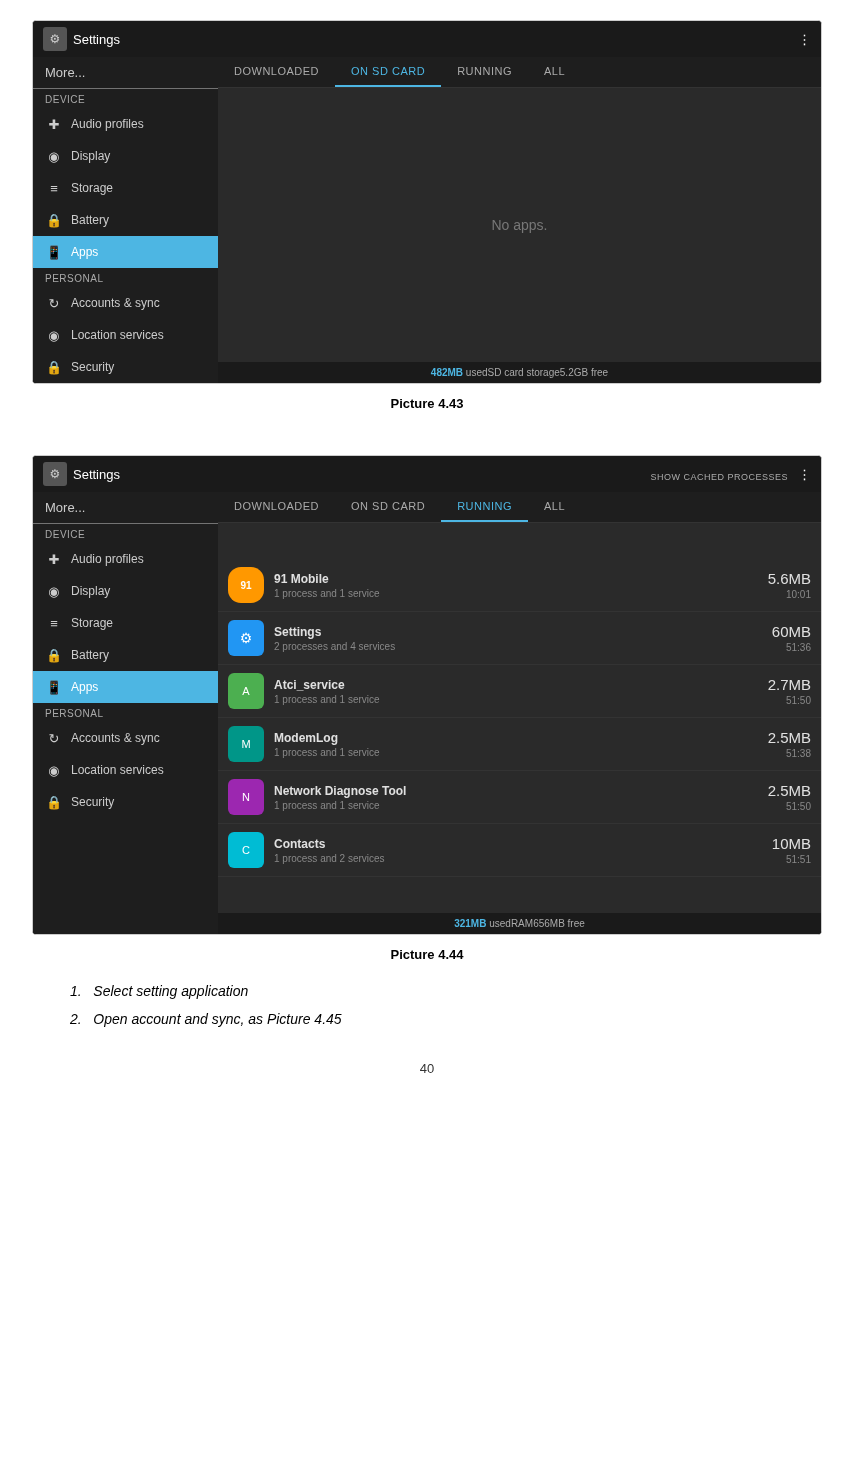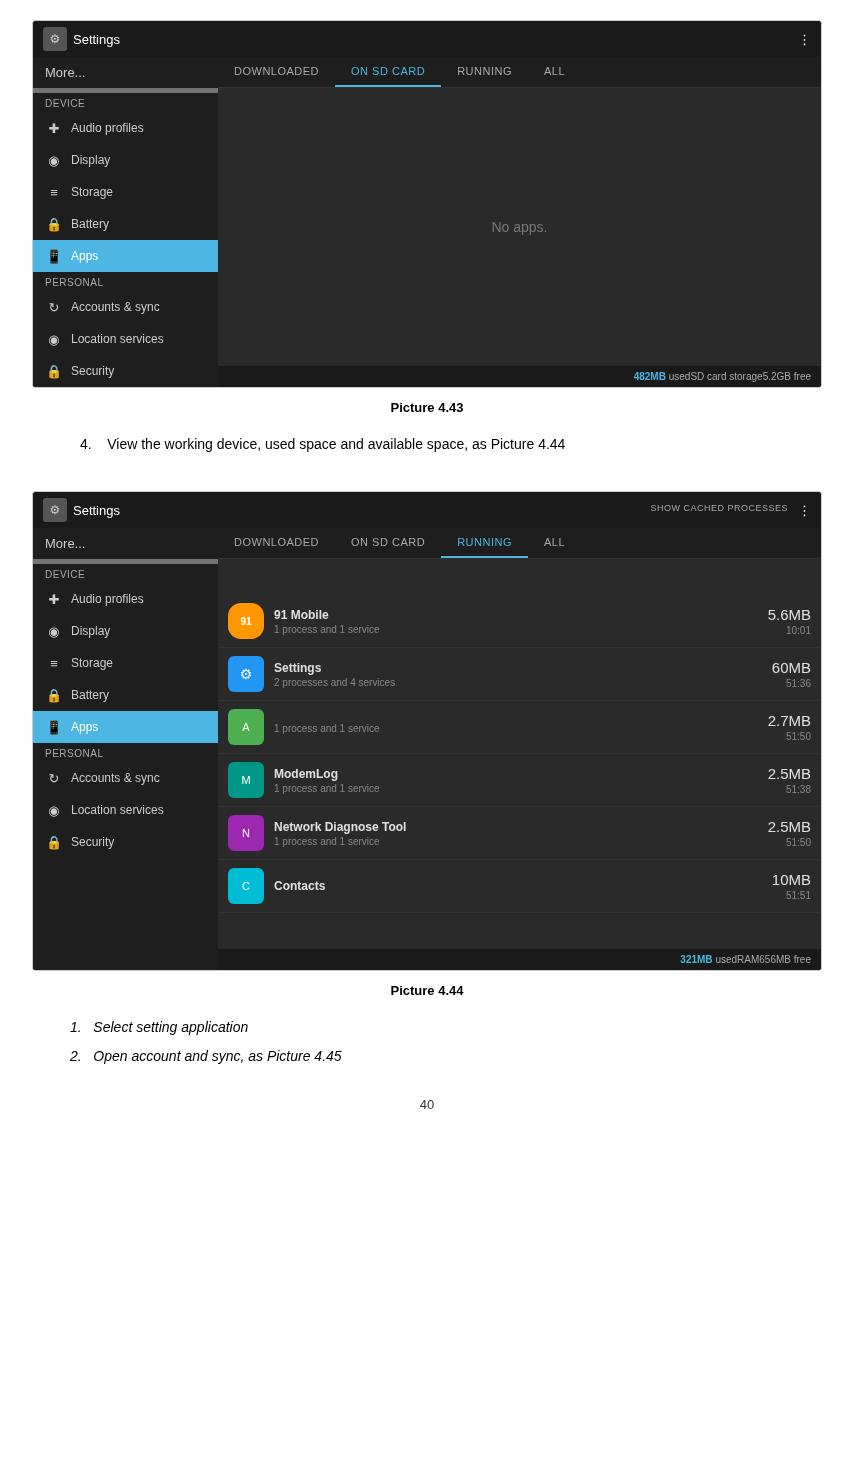--- a/index.html
+++ b/index.html
@@ -65,21 +65,21 @@
     .sidebar {
       width: 185px;
       background: #1e1e1e;
       flex-shrink: 0;
       padding: 0;
     }
     .sidebar-more {
       padding: 8px 12px;
       color: #ccc;
       font-size: 13px;
-      border-bottom: 5px solid #737373;
+      border-bottom: 1px solid #737373;
     }
     .sidebar-section-label {
       padding: 5px 12px 3px 12px;
       color: #aaa;
       font-size: 10px;
       text-transform: uppercase;
       letter-spacing: 0.5px;
     }
     .sidebar-item {
       display: flex;
@@ -195,21 +195,21 @@
       font-size: 10px;
       margin-top: 2px;
     }
 
     
     .storage-bar {
       background: #1a1a1a;
       padding: 5px 10px;
       display: flex;
       align-items: center;
-      justify-content: flex-end;
+      justify-content: center;
       font-size: 10px;
       color: #aaa;
     }
     .storage-bar-used {
       color: #4db6e3;
       font-weight: bold;
     }
     .storage-bar-label {
       color: #aaa;
     }
@@ -335,36 +335,32 @@
           <span class="storage-bar-free">5.2GB free</span>
         </div>
       </div>
     </div>
   </div>
 
   
   <div class="caption">Picture 4.43</div>
 
   
-  <div class="numbered-item">
-    <span>4.</span>&nbsp;&nbsp;&nbsp;
-    <span>View the working device, used space and available space, as Picture 4.44</span>
-  </div>
 
   <br>
 
   
   <div class="screenshot">
 
     <div class="settings-titlebar">
       <div class="settings-titlebar-left">
         <div class="settings-icon-box">⚙</div>
         <span>Settings</span>
       </div>
-      <div style="display:flex;align-items:flex-start;gap:10px;">
+      <div style="display:flex;align-items:flex-end;gap:10px;">
         <span style="font-size:9px;color:#aaa;text-transform:uppercase;letter-spacing:0.5px;">SHOW CACHED PROCESSES</span>
         <span>⋮</span>
       </div>
     </div>
 
     <div class="settings-body">
 
       <div class="sidebar">
         <div class="sidebar-more">More...</div>
         <div class="sidebar-section-label">DEVICE</div>
@@ -431,20 +427,21 @@
               <div class="app-detail">2 processes and 4 services</div>
             </div>
             <div class="app-meta">
               <div class="app-size">60MB</div>
               <div class="app-time">51:36</div>
             </div>
           </div>
           <div class="app-item">
             <div class="app-icon icon-green" style="font-size:11px;">A</div>
             <div class="app-info">
+              <div class="app-name">Atci_service</div>
               <div class="app-detail">1 process and 1 service</div>
             </div>
             <div class="app-meta">
               <div class="app-size">2.7MB</div>
               <div class="app-time">51:50</div>
             </div>
           </div>
           <div class="app-item">
             <div class="app-icon icon-teal" style="font-size:11px;">M</div>
             <div class="app-info">
@@ -464,20 +461,21 @@
             </div>
             <div class="app-meta">
               <div class="app-size">2.5MB</div>
               <div class="app-time">51:50</div>
             </div>
           </div>
           <div class="app-item">
             <div class="app-icon icon-cyan" style="font-size:11px;">C</div>
             <div class="app-info">
               <div class="app-name">Contacts</div>
+              <div class="app-detail">1 process and 2 services</div>
             </div>
             <div class="app-meta">
               <div class="app-size">10MB</div>
               <div class="app-time">51:51</div>
             </div>
           </div>
         </div>
 
         <div class="storage-bar">
           <div>

